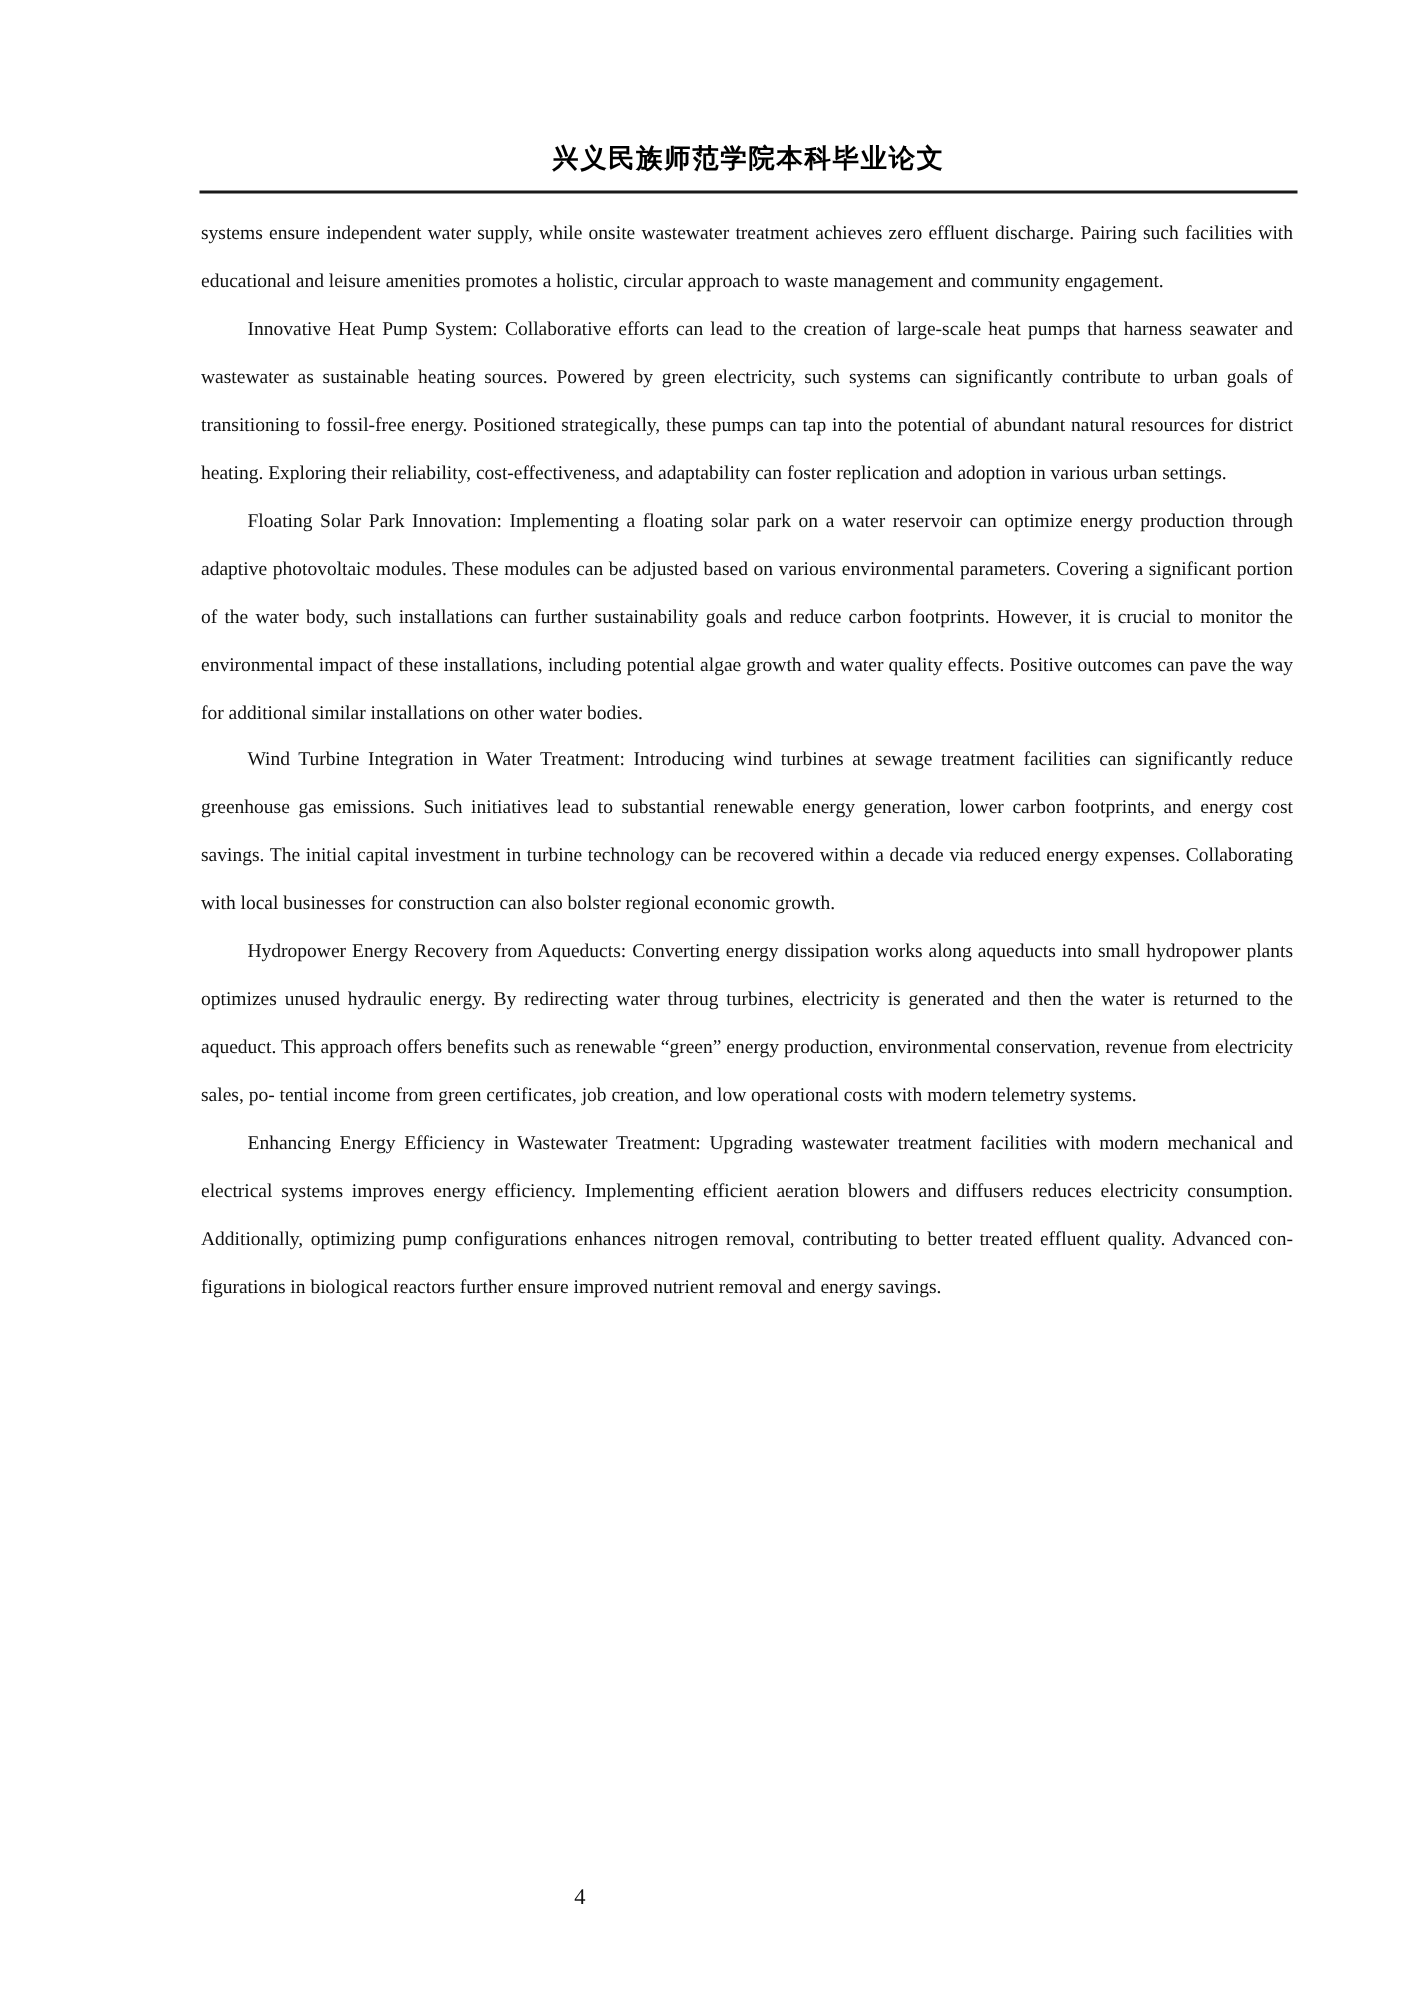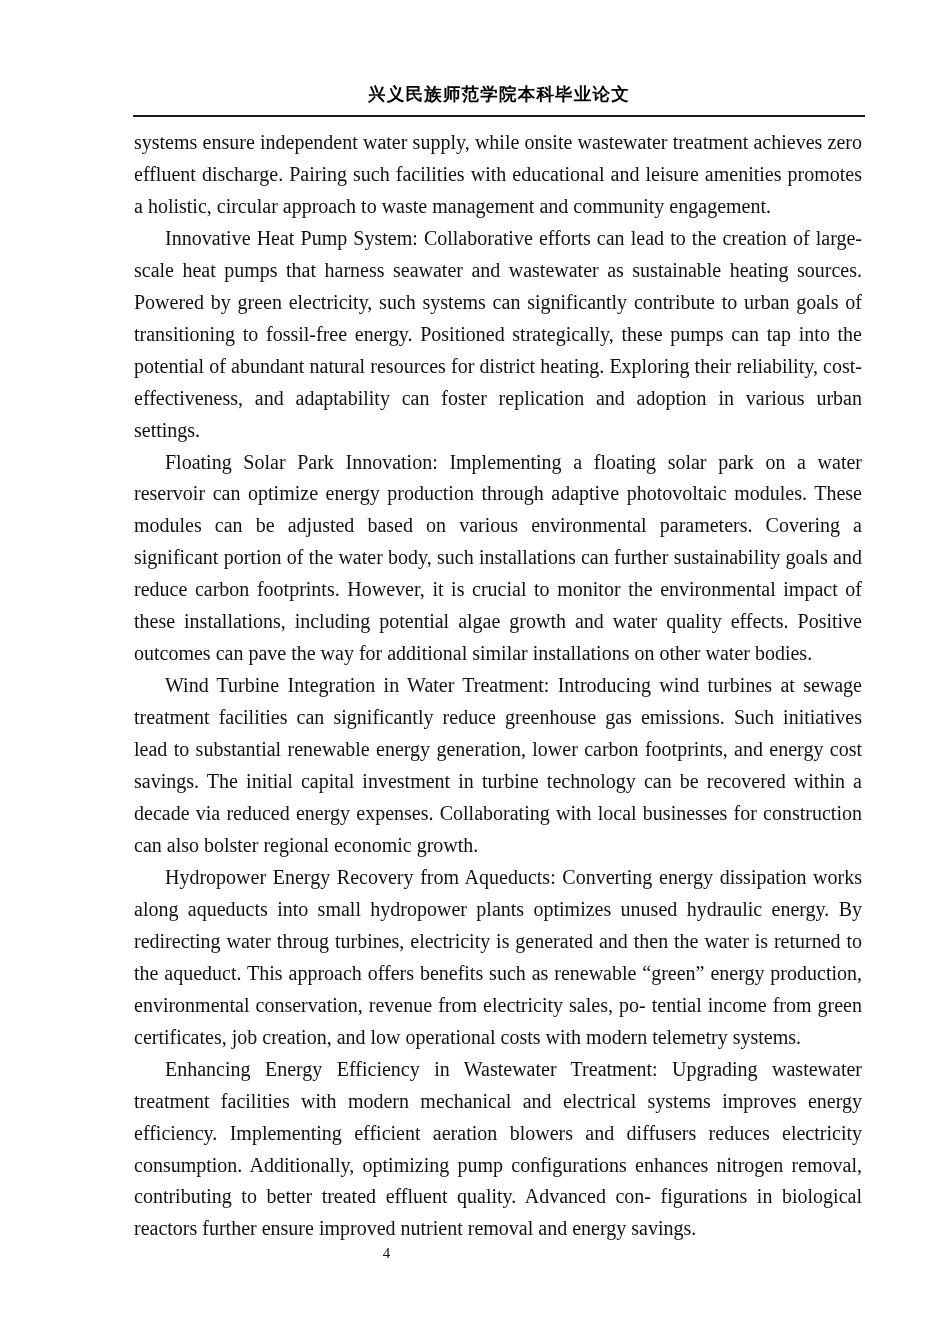--- a/index.html
+++ b/index.html
@@ -15,20 +15,21 @@
     font-family: "Liberation Serif", "DejaVu Serif", serif;
     color: #000000;
   }
 
   .page {
     position: relative;
     width: 950px;
     height: 1117px;
     background: #ffffff;
     box-sizing: border-box;
+    margin-top: 12px;
   }
 
   
   .header {
     position: absolute;
     left: 133px;
     top: 82px;
     width: 732px;
     height: 30px;
   }
@@ -59,21 +60,21 @@
     top: 127px;
     width: 728px;
   }
 
   p.para {
     margin: 0;
     padding: 0;
     text-align: justify;
     text-justify: inter-word;
     text-indent: 31px;
-    font-size: 20px;
+    font-size: 13px;
     line-height: 31.95px;
     font-family: "Liberation Serif", "DejaVu Serif", serif;
     color: #111111;
     hyphens: none;
     -webkit-hyphens: none;
   }
   p.para.cont {
     text-indent: 0;
   }
 

